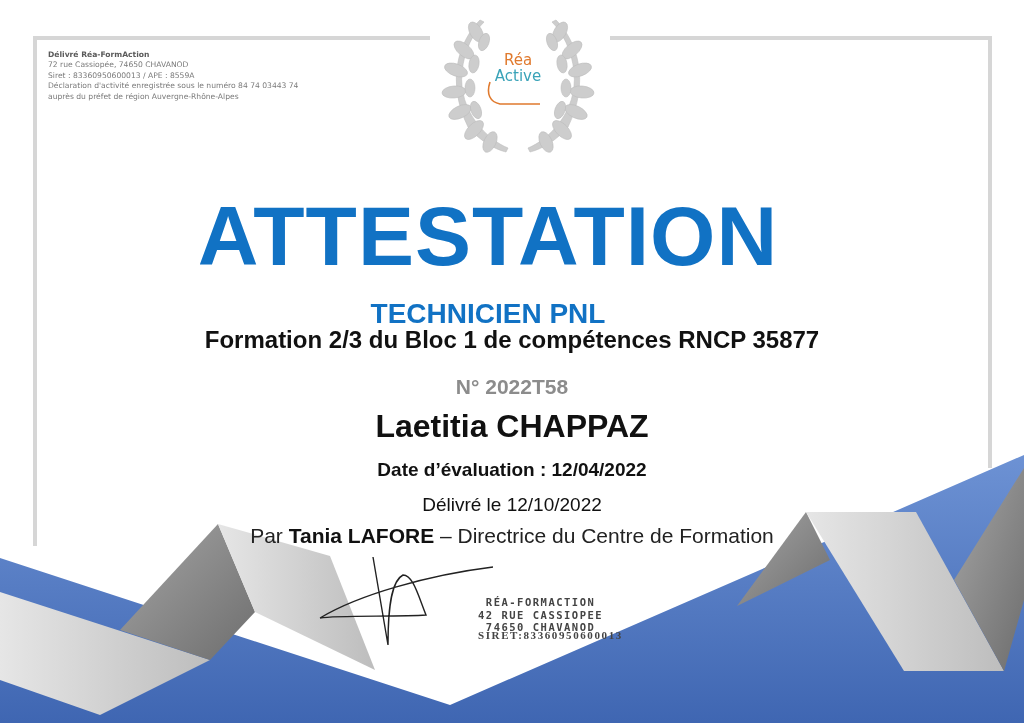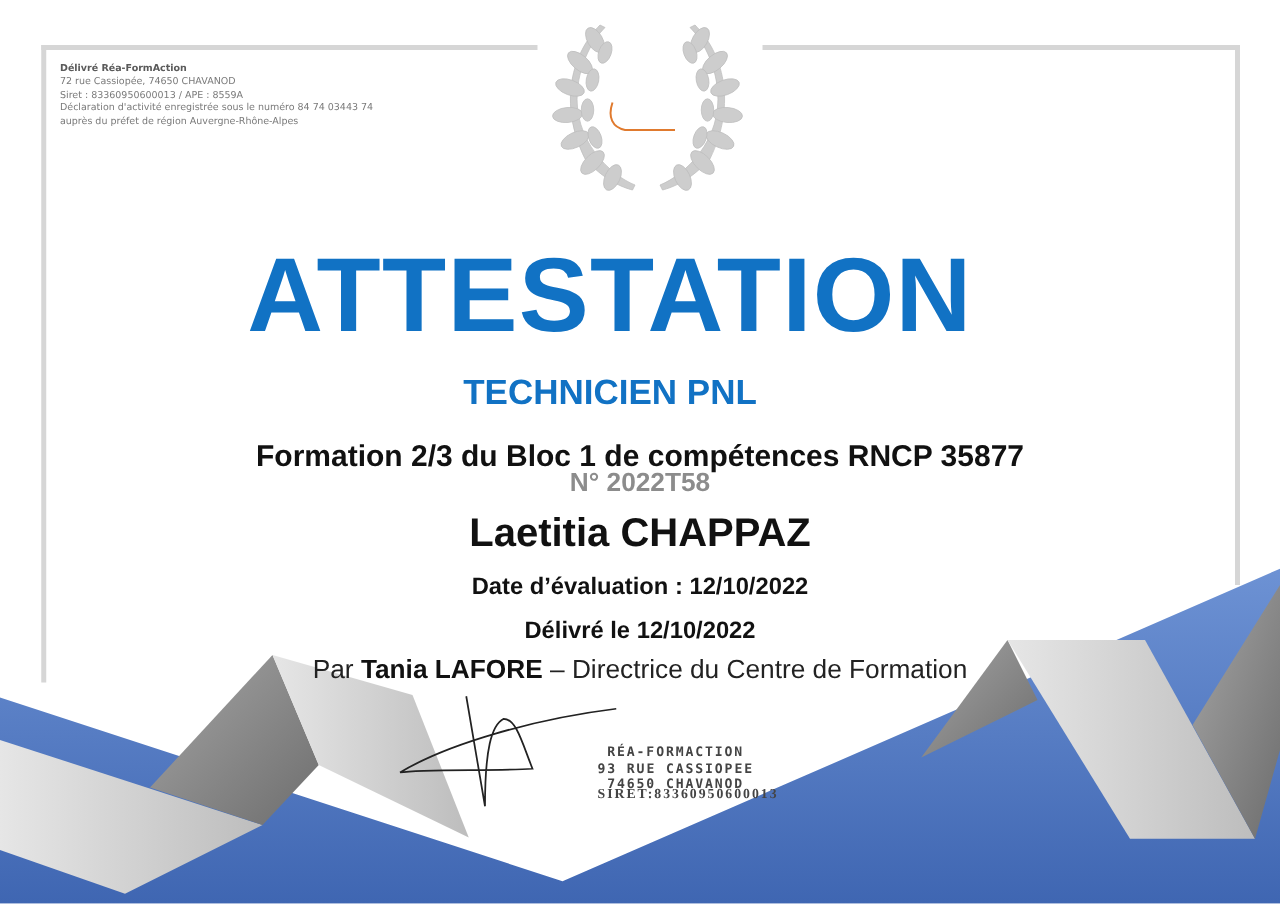--- a/index.html
+++ b/index.html
@@ -11,25 +11,25 @@
   .company { position:absolute; left:48px; top:50px; font-size:7.6px; line-height:10.4px; color:#7a7a7a; }
   .company .name { font-weight:bold; color:#5a5a5a; }
   .logo-wrap { position:absolute; left:428px; top:12px; width:180px; height:144px; }
   .logo-text { position:absolute; left:0; top:40px; width:180px; text-align:center; font-family:"DejaVu Sans", sans-serif; }
   .logo-rea { font-size:15px; color:#e07a2e; line-height:16px; display:block; }
   .logo-active { font-size:15px; color:#3aa3b8; line-height:16px; display:block; }
   .title { position:absolute; left:0; width:976px; text-align:center; color:#1172c4; font-family:"Liberation Sans", sans-serif; font-weight:bold; }
   .t1 { top:188px; font-size:84px; letter-spacing:1px; line-height:96px; }
   .t2 { top:292px; font-size:28px; line-height:44px; }
   .line { position:absolute; left:0; width:1024px; text-align:center; font-family:"Liberation Sans", sans-serif; color:#111; }
-  .l-formation { top:352px; font-size:24px; font-weight:bold; }
+  .l-formation { top:326px; font-size:24px; font-weight:bold; }
   .l-num { top:375px; font-size:21px; font-weight:bold; color:#8c8c8c; }
   .l-name { top:408px; font-size:32px; font-weight:bold; }
   .l-date { top:459px; font-size:19px; font-weight:bold; }
-  .l-deliv { top:494px; font-size:19px; font-weight:bold; }
+  .l-deliv { top:494px; font-size:19px; font-weight:normal; }
   .l-par { top:524px; font-size:21px; color:#222; }
   .l-par b { color:#111; }
   .art { position:absolute; left:0; top:0; width:1024px; height:723px; }
   .stamp { position:absolute; left:478px; top:596px; font-family:"DejaVu Sans Mono", monospace; font-size:10.5px; letter-spacing:1.5px; line-height:12.5px; color:#444; text-align:center; font-weight:bold; }
   .siret { position:absolute; left:478px; top:629px; font-family:Liberation Serif, serif; font-size:11px; letter-spacing:1.6px; color:#444; font-weight:bold; }
   .sig { position:absolute; left:318px; top:555px; width:180px; height:95px; }
 </style>
 </head>
 <body>
 
@@ -72,29 +72,33 @@
       <ellipse cx="148" cy="100" rx="6" ry="12" transform="rotate(115 148 100)"></ellipse>
       <ellipse cx="134" cy="118" rx="6" ry="12" transform="rotate(135 134 118)"></ellipse>
       <ellipse cx="118" cy="130" rx="6" ry="11" transform="rotate(155 118 130)"></ellipse>
       <ellipse cx="124" cy="30" rx="5" ry="9" transform="rotate(-20 124 30)"></ellipse>
       <ellipse cx="134" cy="52" rx="5" ry="9" transform="rotate(-10 134 52)"></ellipse>
       <ellipse cx="138" cy="76" rx="5" ry="9" transform="rotate(0 138 76)"></ellipse>
       <ellipse cx="132" cy="98" rx="5" ry="9" transform="rotate(20 132 98)"></ellipse>
     </g>
     <path d="M62 70 C58 82, 62 90, 72 92 L112 92" fill="none" stroke="#e07a2e" stroke-width="1.6"></path>
   </svg>
+  <div class="logo-text">
+    <span class="logo-rea">Réa</span>
+    <span class="logo-active">Active</span>
+  </div>
 </div>
 
 <div class="title t1">ATTESTATION</div>
 <div class="title t2">TECHNICIEN PNL</div>
 
 <div class="line l-formation">Formation 2/3 du Bloc 1 de compétences RNCP 35877</div>
 <div class="line l-num">N° 2022T58</div>
 <div class="line l-name">Laetitia CHAPPAZ</div>
-<div class="line l-date">Date d’évaluation : 12/10/2022</div>
+<div class="line l-date">Date d’évaluation : 12/04/2022</div>
 <div class="line l-deliv">Délivré le 12/10/2022</div>
 
 <svg class="art" viewBox="0 0 1024 723">
   <defs>
     <linearGradient id="blueG" x1="0" y1="0" x2="0" y2="1">
       <stop offset="0" stop-color="#6d92d4"></stop>
       <stop offset="1" stop-color="#3f66b2"></stop>
     </linearGradient>
     <linearGradient id="grayL" x1="0" y1="0" x2="1" y2="0">
       <stop offset="0" stop-color="#e6e6e6"></stop>
@@ -118,16 +122,16 @@
 </svg>
 
 <div class="line l-par"><span>Par </span><b>Tania LAFORE</b><span> – Directrice du Centre de Formation</span></div>
 
 <svg class="sig" viewBox="0 0 180 95">
   <path d="M55 2 L70 90 M2 63 C40 40, 110 20, 175 12 M2 63 C20 60, 80 62, 108 60 C100 40, 95 20, 85 20 C75 25, 70 45, 70 90" fill="none" stroke="#222" stroke-width="1.4"></path>
 </svg>
 
 <div class="stamp">
   <div>RÉA-FORMACTION</div>
-  <div>93 RUE CASSIOPEE</div>
+  <div>42 RUE CASSIOPEE</div>
   <div>74650 CHAVANOD</div>
 </div>
 <div class="siret">SIRET:83360950600013</div>
 
 </body></html>

